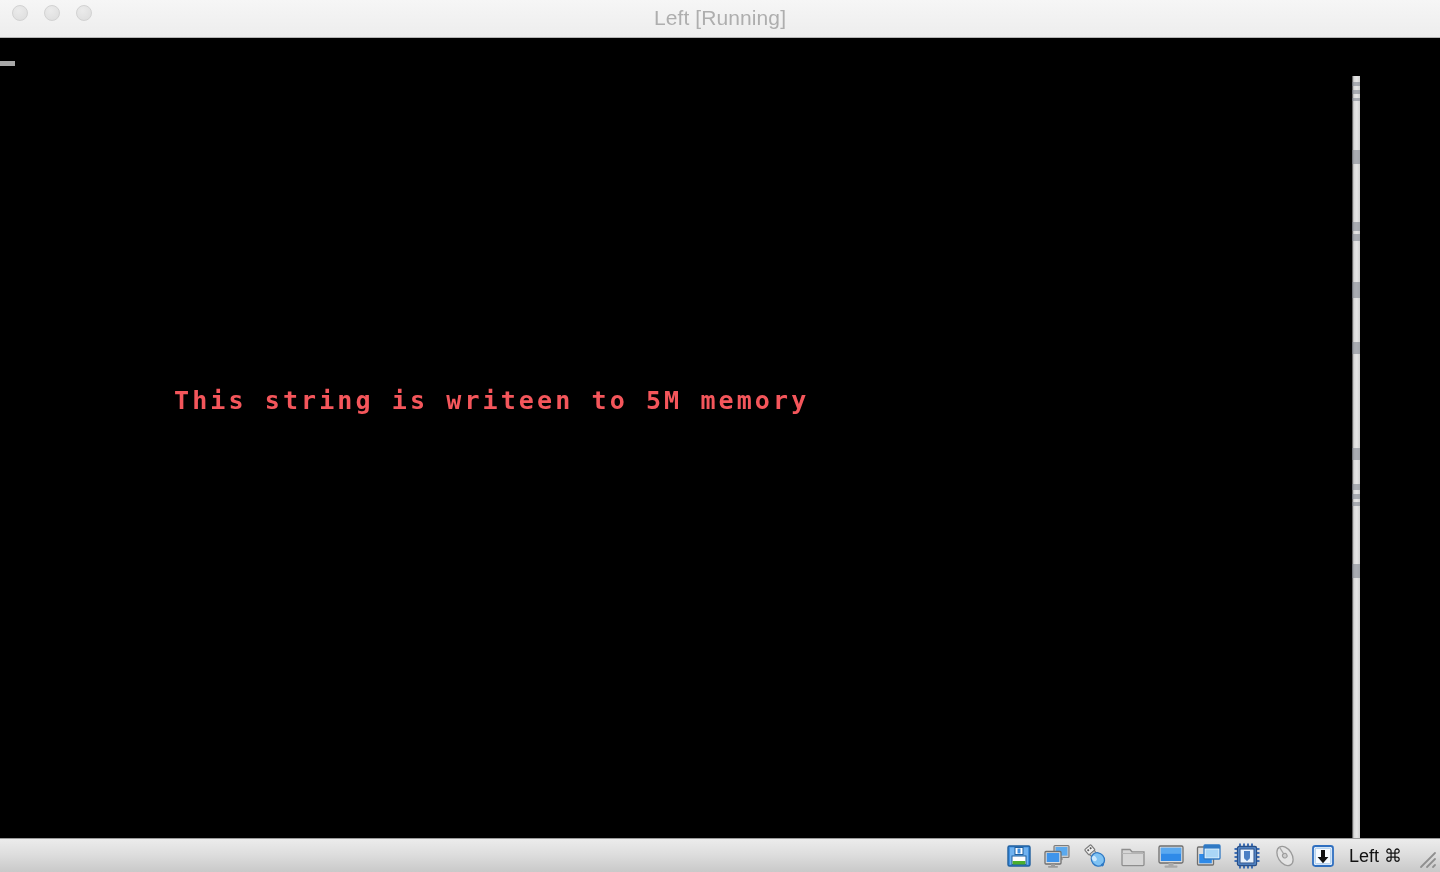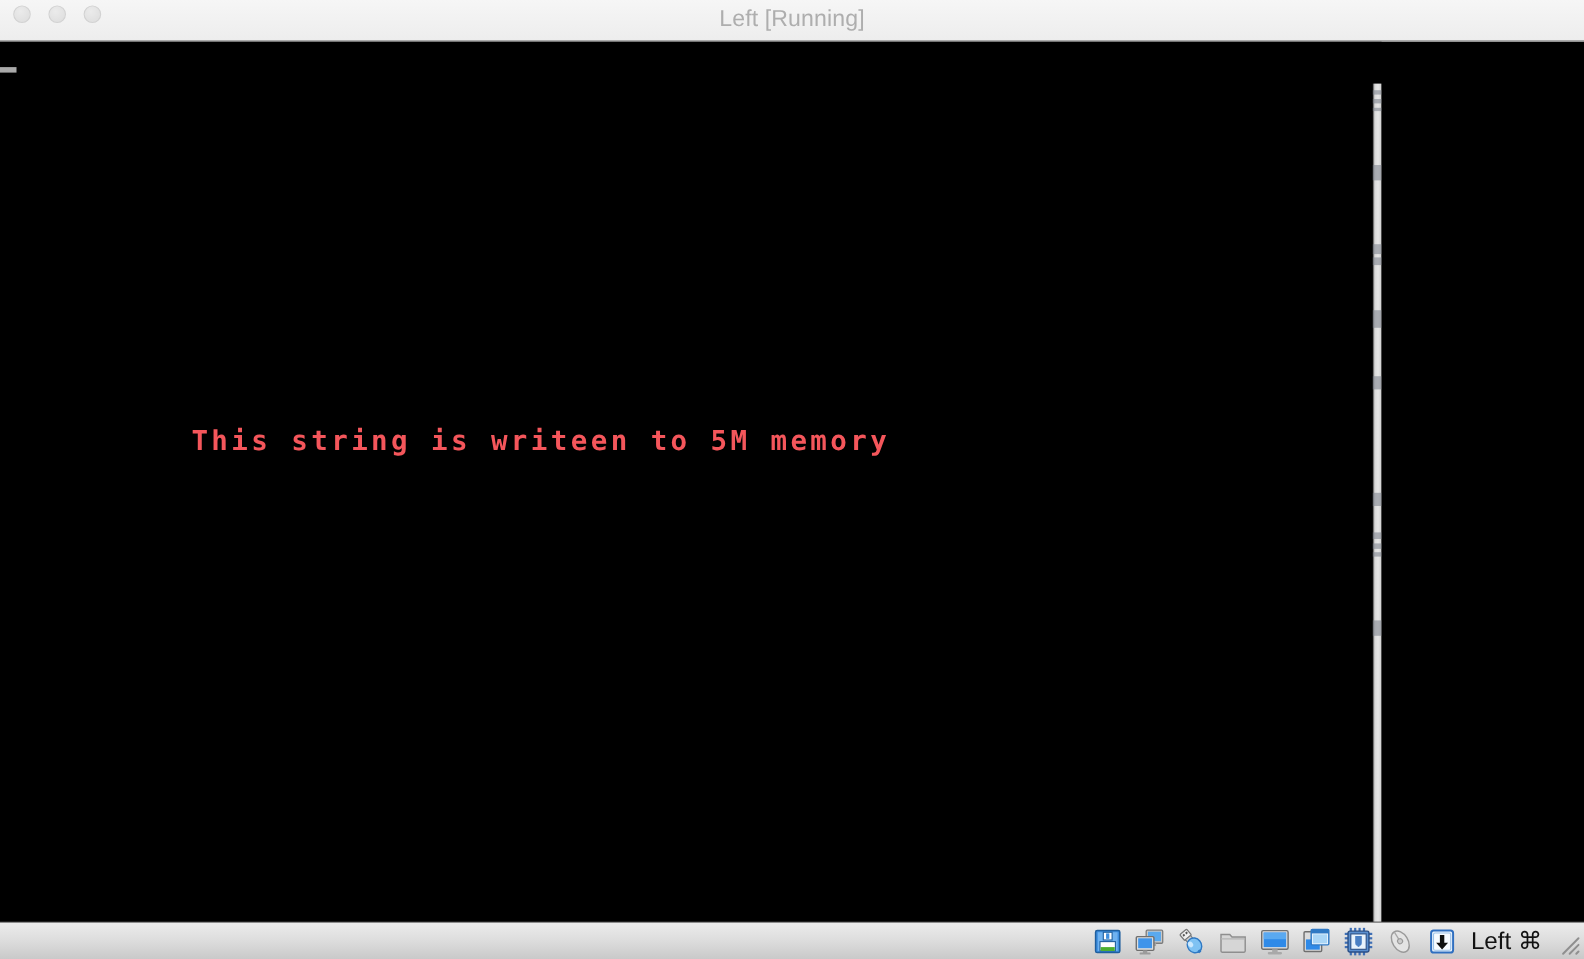--- a/index.html
+++ b/index.html
@@ -59,21 +59,21 @@
     color: #aeaeae;
     letter-spacing: 0.1px;
     user-select: none;
   }
 
   
   #vm-screen {
     position: absolute;
     left: 0;
     top: 38px;
-    width: 1256px;
+    width: 1360px;
     height: 800px;
     background: #000000;
     overflow: hidden;
   }
   #vga-cursor {
     position: absolute;
     left: 0px;
     top: 23px;
     width: 15px;
     height: 5px;
@@ -129,21 +129,21 @@
     align-items: center;
     gap: 10px;
   }
   .status-icon {
     width: 28px;
     height: 28px;
     position: relative;
     display: block;
   }
   #host-key-label {
-    font-size: 22px;
+    font-size: 18px;
     color: #121212;
     line-height: 28px;
     padding-left: 2px;
     white-space: nowrap;
     user-select: none;
   }
   #resize-grip {
     position: absolute;
     right: 3px;
     bottom: 3px;

